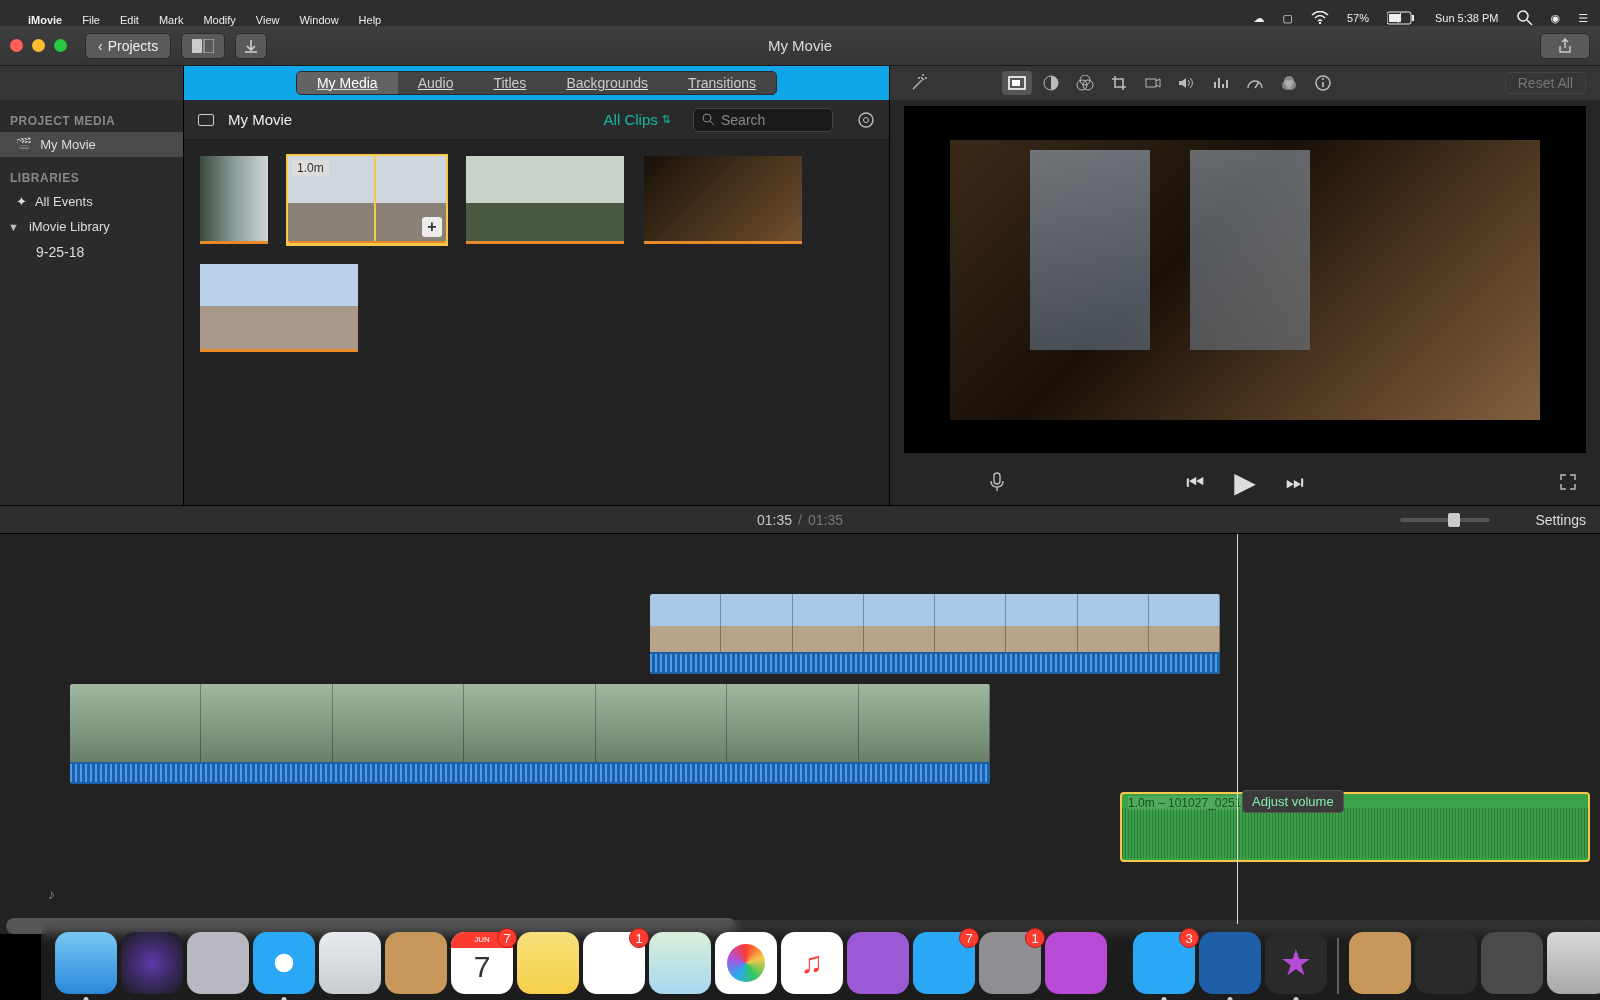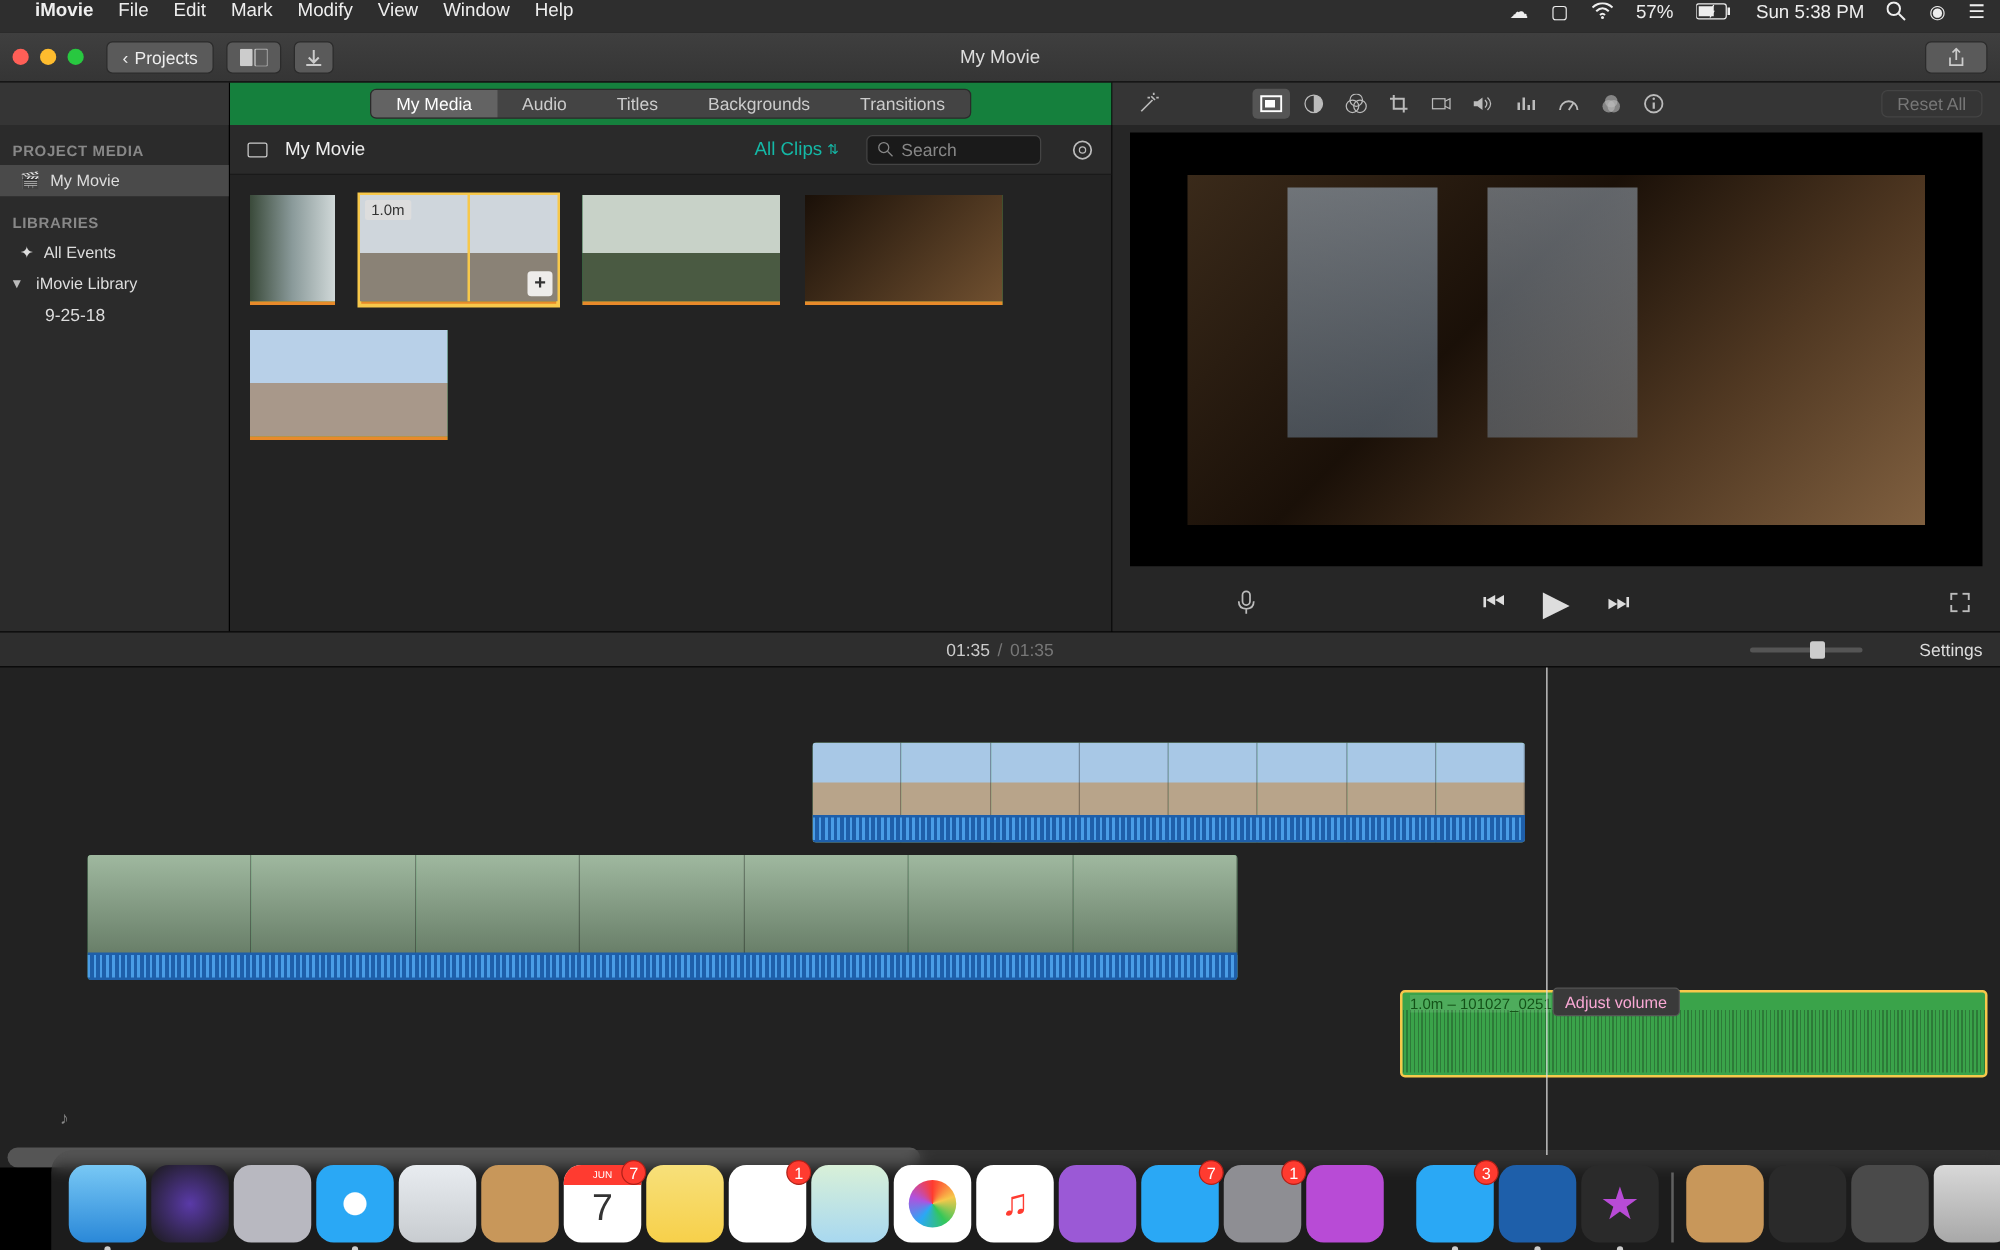--- a/index.html
+++ b/index.html
@@ -1,19 +1,19 @@
 <!DOCTYPE html>
 <html><head>
 <meta charset="utf-8">
 <style>
   * { box-sizing: border-box; margin: 0; padding: 0; font-family: -apple-system, "Helvetica Neue", Arial, sans-serif; }
   body { width:1600px; height:1000px; background:#000; overflow:hidden; color:#ddd; font-size:14px; user-select:none; }
 
   
-  .menubar { height:26px; background:#2e2e2e; color:#eee; display:flex; align-items:flex-start; padding:0 12px; font-size:15px; }
+  .menubar { height:26px; background:#2e2e2e; color:#eee; display:flex; align-items:flex-end; padding:0 12px; font-size:11px; }
   .menubar .apple { margin-right:16px; }
   .menubar .menu-item { margin-right:20px; }
   .menubar .menu-item.bold { font-weight:600; }
   .menubar .right { margin-left:auto; display:flex; align-items:center; gap:18px; }
   .menubar .right span { display:inline-flex; align-items:center; }
 
   
   .toolbar { height:40px; background:linear-gradient(#3f3f3f,#353535); display:flex; align-items:center; padding:0 10px; border-bottom:1px solid #1a1a1a; position:relative;}
   .traffic { display:flex; gap:9px; margin-right:18px; }
   .traffic div { width:13px; height:13px; border-radius:50%; }
@@ -25,21 +25,21 @@
   
   .main-top { display:flex; height:440px; background:#1f1f1f; border-bottom:1px solid #000;}
   .sidebar { width:184px; background:#2b2b2b; border-right:1px solid #000; display:flex; flex-direction:column; font-size:13px;}
   .sidebar .hdr { color:#888; font-size:12px; font-weight:600; letter-spacing:0.5px; padding:14px 10px 4px 10px;}
   .sidebar .item { padding:5px 10px 5px 16px; display:flex; align-items:center; gap:8px; color:#ddd;}
   .sidebar .item.active { background:#4a4a4a; }
   .sidebar .sub { padding-left:36px; font-size:14px; color:#ddd; }
   .sidebar .disclosure { color:#bbb; font-size:11px; margin-right:2px;}
 
   .browser { flex:1; display:flex; flex-direction:column; border-right:1px solid #000;}
-  .browser-tabs { height:34px; background:#15803d; display:flex; align-items:center; justify-content:center; }
+  .browser-tabs { height:34px; background:#0ea5e9; display:flex; align-items:center; justify-content:center;text-decoration:underline; }
   .segctl { display:flex; background:#444; border-radius:5px; overflow:hidden; border:1px solid #2a2a2a;}
   .segctl div { padding:3px 20px; font-size:14px; color:#ccc; }
   .segctl div.sel { background:#636363; color:#fff; }
   .browser-header { height:40px; display:flex; align-items:center; gap:14px; padding:0 14px; background:#2a2a2a; border-bottom:1px solid #1a1a1a;}
   .browser-header .proj { font-size:15px; color:#eee;}
   .browser-header .allclips { margin-left:auto; color:#14b8a6; font-size:15px; display:flex; align-items:center; gap:4px;}
   .search { background:#1a1a1a; border:1px solid #444; border-radius:5px; height:24px; width:140px; display:flex; align-items:center; padding:0 8px; margin-left:8px; color:#888; gap:6px;}
   .gear { color:#bbb; margin-left:10px; }
 
   .thumbs { flex:1; padding:16px; display:flex; flex-wrap:wrap; gap:20px; align-content:flex-start; background:#232323;}
@@ -86,21 +86,21 @@
   .clip { position:absolute; top:0; height:80px; border-radius:3px; overflow:hidden; background:#345; }
   .clip .filmstrip { height:80px; width:100%; background:#4a6; display:flex;}
   .clip .filmstrip div { flex:1; border-right:1px solid rgba(0,0,0,0.3); }
   .clip .audio { position:absolute; bottom:0; left:0; right:0; height:22px; background:#1e5faa;}
   .clip .audio::after { content:""; position:absolute; inset:2px 0; background:repeating-linear-gradient(90deg,#4a9de6 0,#4a9de6 2px,transparent 2px,transparent 5px);}
   .clip.cafe { border:2px solid #f7c84b; }
   .clip .dur { position:absolute; top:2px; left:4px; font-size:12px; color:#fff; text-shadow:0 0 2px #000;}
   .audio-clip { position:absolute; height:70px; border-radius:4px; background:#3aa34a; border:2px solid #f7c84b; }
   .audio-clip .wave { position:absolute; top:14px; bottom:2px; left:0; right:0; background:repeating-linear-gradient(90deg,#2d7a38 0,#2d7a38 1px,transparent 1px,transparent 3px);}
   .audio-clip .lbl { position:absolute; top:2px; left:6px; font-size:12px; color:#145218; background:rgba(255,255,255,0.1);}
-  .tooltip { position:absolute; background:#3a3a3a; border:1px solid #555; color:#f9a8d4; font-size:13px; padding:3px 9px; border-radius:4px; z-index:6; }
+  .tooltip { position:absolute; background:#3a3a3a; border:1px solid #555; color:#86efac; font-size:13px; padding:3px 9px; border-radius:4px; z-index:6; }
   .musictrack { position:absolute; bottom:30px; left:48px; height:20px; display:flex; align-items:center; color:#888; }
   .scrollbar-h { position:absolute; bottom:0; left:6px; height:16px; width:730px; background:#555; border-radius:8px; }
 
   
   .fs-train div { background:linear-gradient(#9fb89f,#5a6f5a); }
   .fs-city  div { background:linear-gradient(#a8c8e6 40%,#b8a48a 40%); }
   .fs-cafe  div { background:linear-gradient(#2a1a0a,#705030); }
 
   
   .th-water .inner { background:linear-gradient(90deg,#3a4a3a 0%,#8a9a9a 50%,#d0d8d8 100%);}

